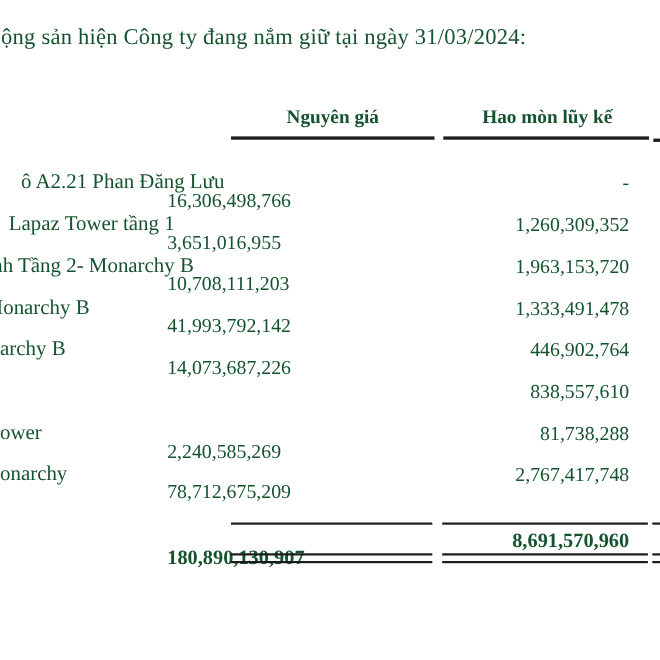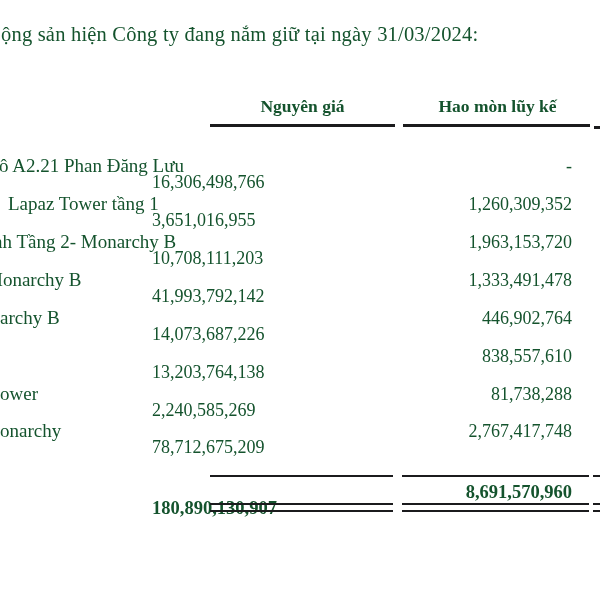--- a/index.html
+++ b/index.html
@@ -66,21 +66,21 @@
     margin-top: 16px;
   }
   .cell-hm {
     position: absolute;
     left: 350px;
     width: 222px;
     text-align: right;
     font-size: 18px;
   }
   
-  .row-1 .row-label { margin-left: -1px; }
+  .row-1 .row-label { margin-left: -1px; padding-left: 20px; }
   .row-2 .row-label { margin-left: 8px; text-align: right; }
   .row-3 .row-label { margin-left: -7px; }
   .row-4 .row-label { margin-left: -14px; }
   .rows-wrap { position: absolute; left: 0; top: 0; }
   .totals-rule-1 { left: 210px; width: 183px; top: 475px; height: 2px; }
   .totals-rule-2 { left: 402px; width: 187px; top: 475px; height: 2px; }
   .totals-rule-stub { left: 593px; width: 7px; top: 475px; height: 2px; }
   .totals-row {
     position: absolute;
     left: 0;
@@ -144,21 +144,20 @@
     </div>
 
     <div class="row row-5" style="top:303px">
       <span class="row-label">archy B</span>
       <span class="cell-ng">14,073,687,226</span>
       <span class="cell-hm">446,902,764</span>
     </div>
 
     <div class="row row-6" style="top:341px">
       <span class="row-label"></span>
-      <span class="cell-ng">13,203,764,138</span>
       <span class="cell-hm">838,557,610</span>
     </div>
 
     <div class="row row-7" style="top:379px">
       <span class="row-label">ower</span>
       <span class="cell-ng">2,240,585,269</span>
       <span class="cell-hm">81,738,288</span>
     </div>
 
     <div class="row row-8" style="top:416px">

